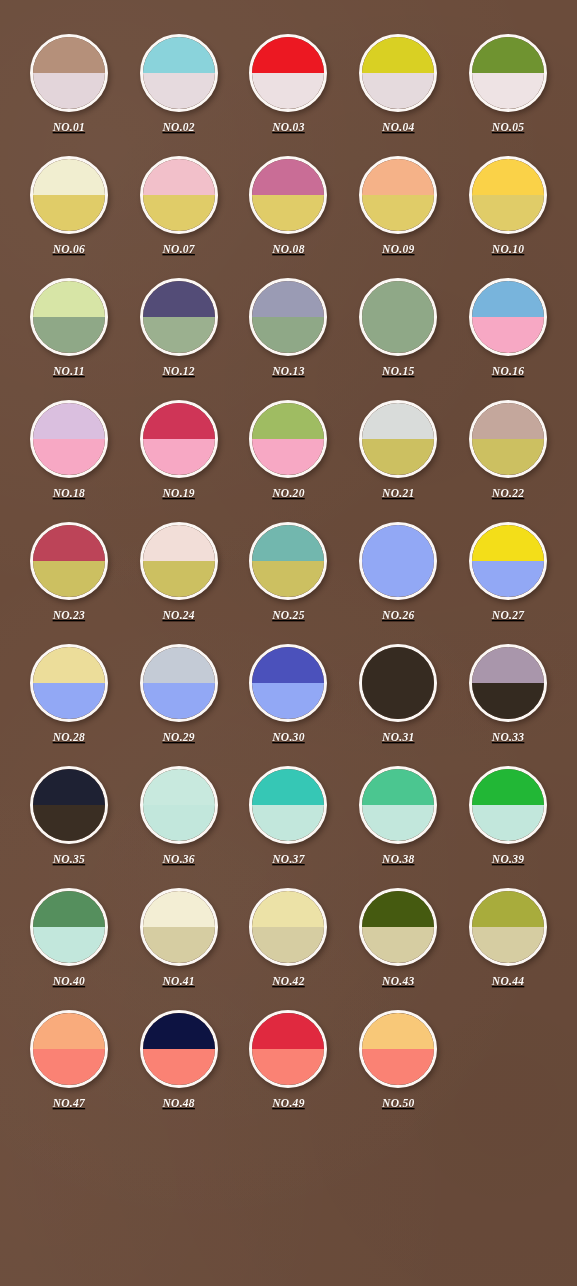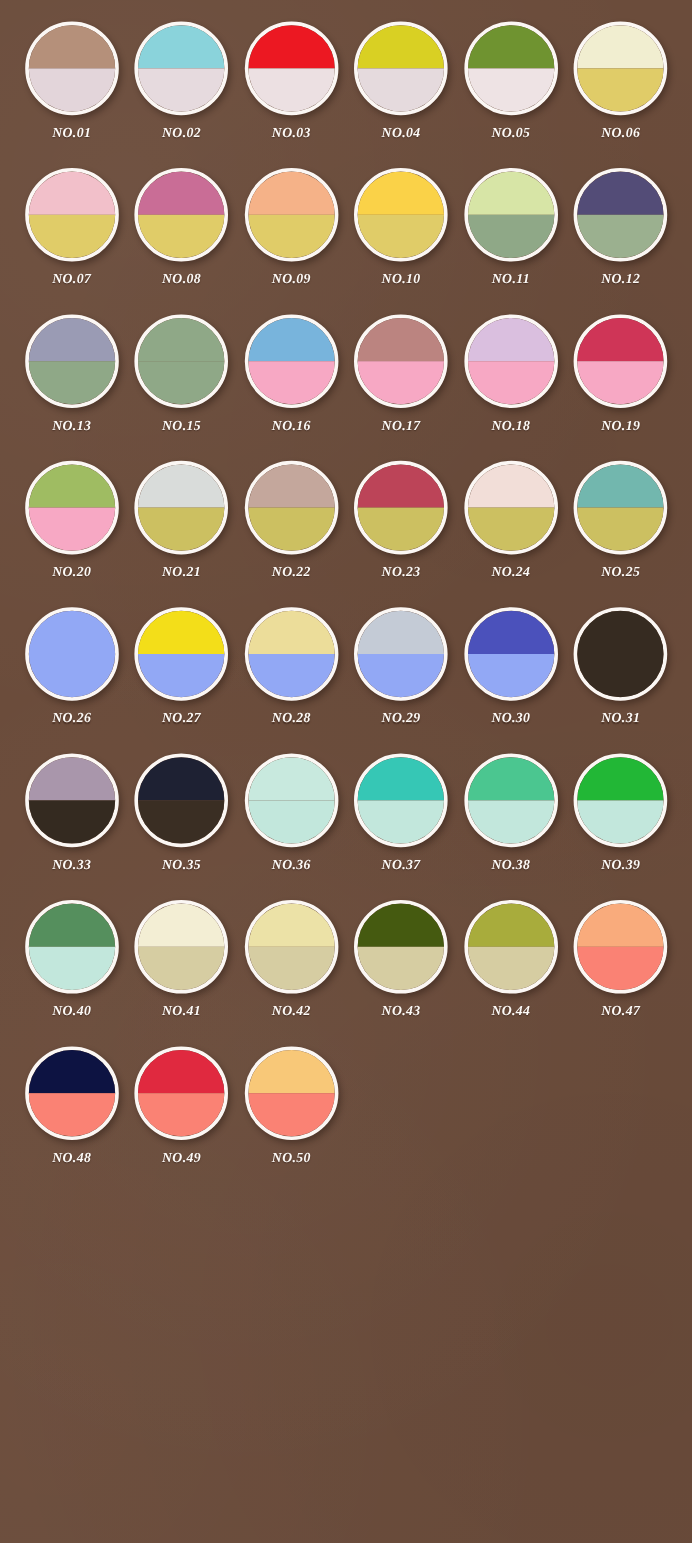--- a/index.html
+++ b/index.html
@@ -26,26 +26,27 @@
       radial-gradient(circle at 35% 68%, rgba(255,255,255,0.025), rgba(255,255,255,0) 40%),
       radial-gradient(circle at 88% 86%, rgba(0,0,0,0.05), rgba(0,0,0,0) 45%),
       radial-gradient(circle at 8% 92%, rgba(255,255,255,0.02), rgba(255,255,255,0) 35%);
     z-index: 0;
   }
 
   #swatch-grid {
     position: relative;
     z-index: 1;
     display: grid;
-    grid-template-columns: repeat(6, 1fr);
+    grid-template-columns: repeat(5, 1fr);
     grid-auto-rows: 122px;
-    padding: 18px 14px 0 14px;
+    padding: 34px 14px 0 14px;
     box-sizing: border-box;
     row-gap: 0;
     column-gap: 0;
+    text-decoration: underline;
   }
 
   .swatch-cell {
     display: flex;
     flex-direction: column;
     align-items: center;
     justify-content: flex-start;
   }
 
   .swatch-disc {
@@ -189,27 +190,20 @@
     </div>
     <div class="swatch-cell">
       <div class="swatch-disc">
         <div class="half-top" style="background: rgb(120, 180, 220);"></div>
         <div class="half-bottom" style="background: rgb(247, 168, 196);"></div>
       </div>
       <div class="swatch-label">NO.16</div>
     </div>
     <div class="swatch-cell">
       <div class="swatch-disc">
-        <div class="half-top" style="background: rgb(187, 132, 128);"></div>
-        <div class="half-bottom" style="background: rgb(247, 168, 196);"></div>
-      </div>
-      <div class="swatch-label">NO.17</div>
-    </div>
-    <div class="swatch-cell">
-      <div class="swatch-disc">
         <div class="half-top" style="background: rgb(218, 191, 223);"></div>
         <div class="half-bottom" style="background: rgb(247, 168, 196);"></div>
       </div>
       <div class="swatch-label">NO.18</div>
     </div>
     <div class="swatch-cell">
       <div class="swatch-disc">
         <div class="half-top" style="background: rgb(207, 53, 87);"></div>
         <div class="half-bottom" style="background: rgb(247, 168, 196);"></div>
       </div>

